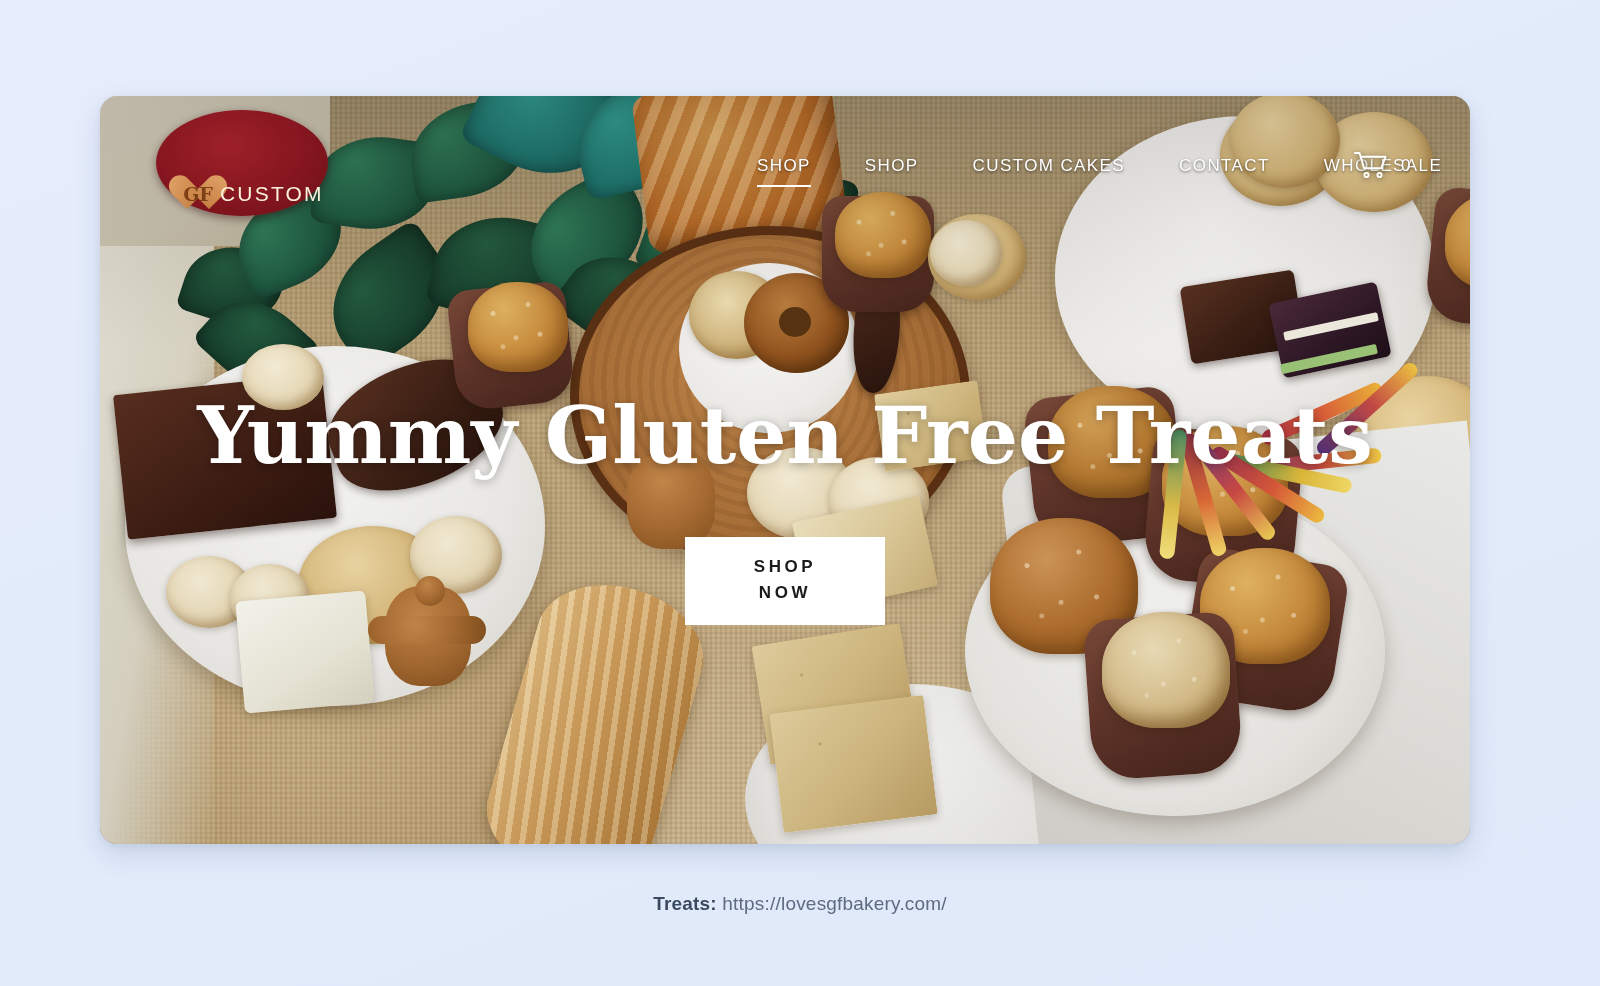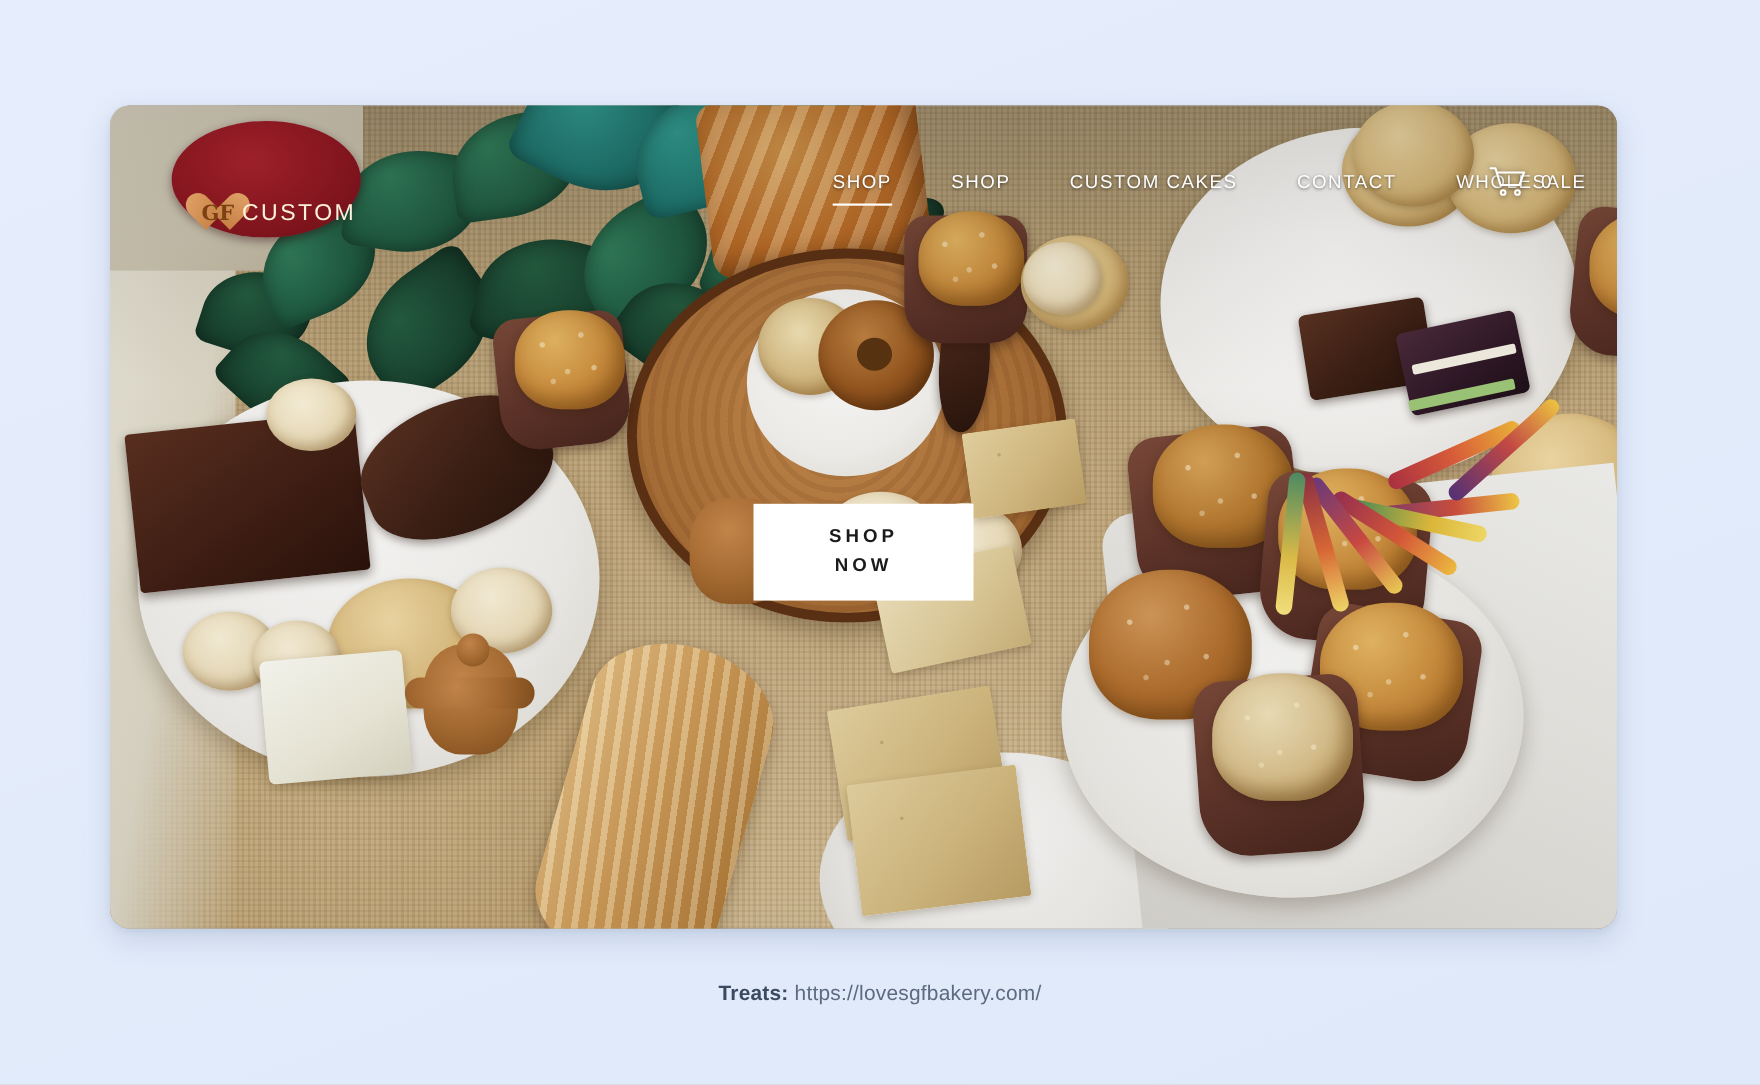--- a/index.html
+++ b/index.html
@@ -467,20 +467,21 @@
             <path d="M2 3 h4.5 l4.6 15.2 h17.2 l4.2 -11.4 h-23.4"></path>
             <circle cx="13.5" cy="25" r="2.1"></circle>
             <circle cx="26.5" cy="25" r="2.1"></circle>
           </svg>
         </span>
         <span class="cart-count">0</span>
       </div>
     </div>
 
     <div class="hero">
+      <h1 class="hero-title">Yummy Gluten Free Treats</h1>
       <button class="shop-btn">
         <span>SHOP</span><br>
         <span>NOW</span>
       </button>
     </div>
 
   </div>
 
   <div class="source">
     <b>Treats:</b>

